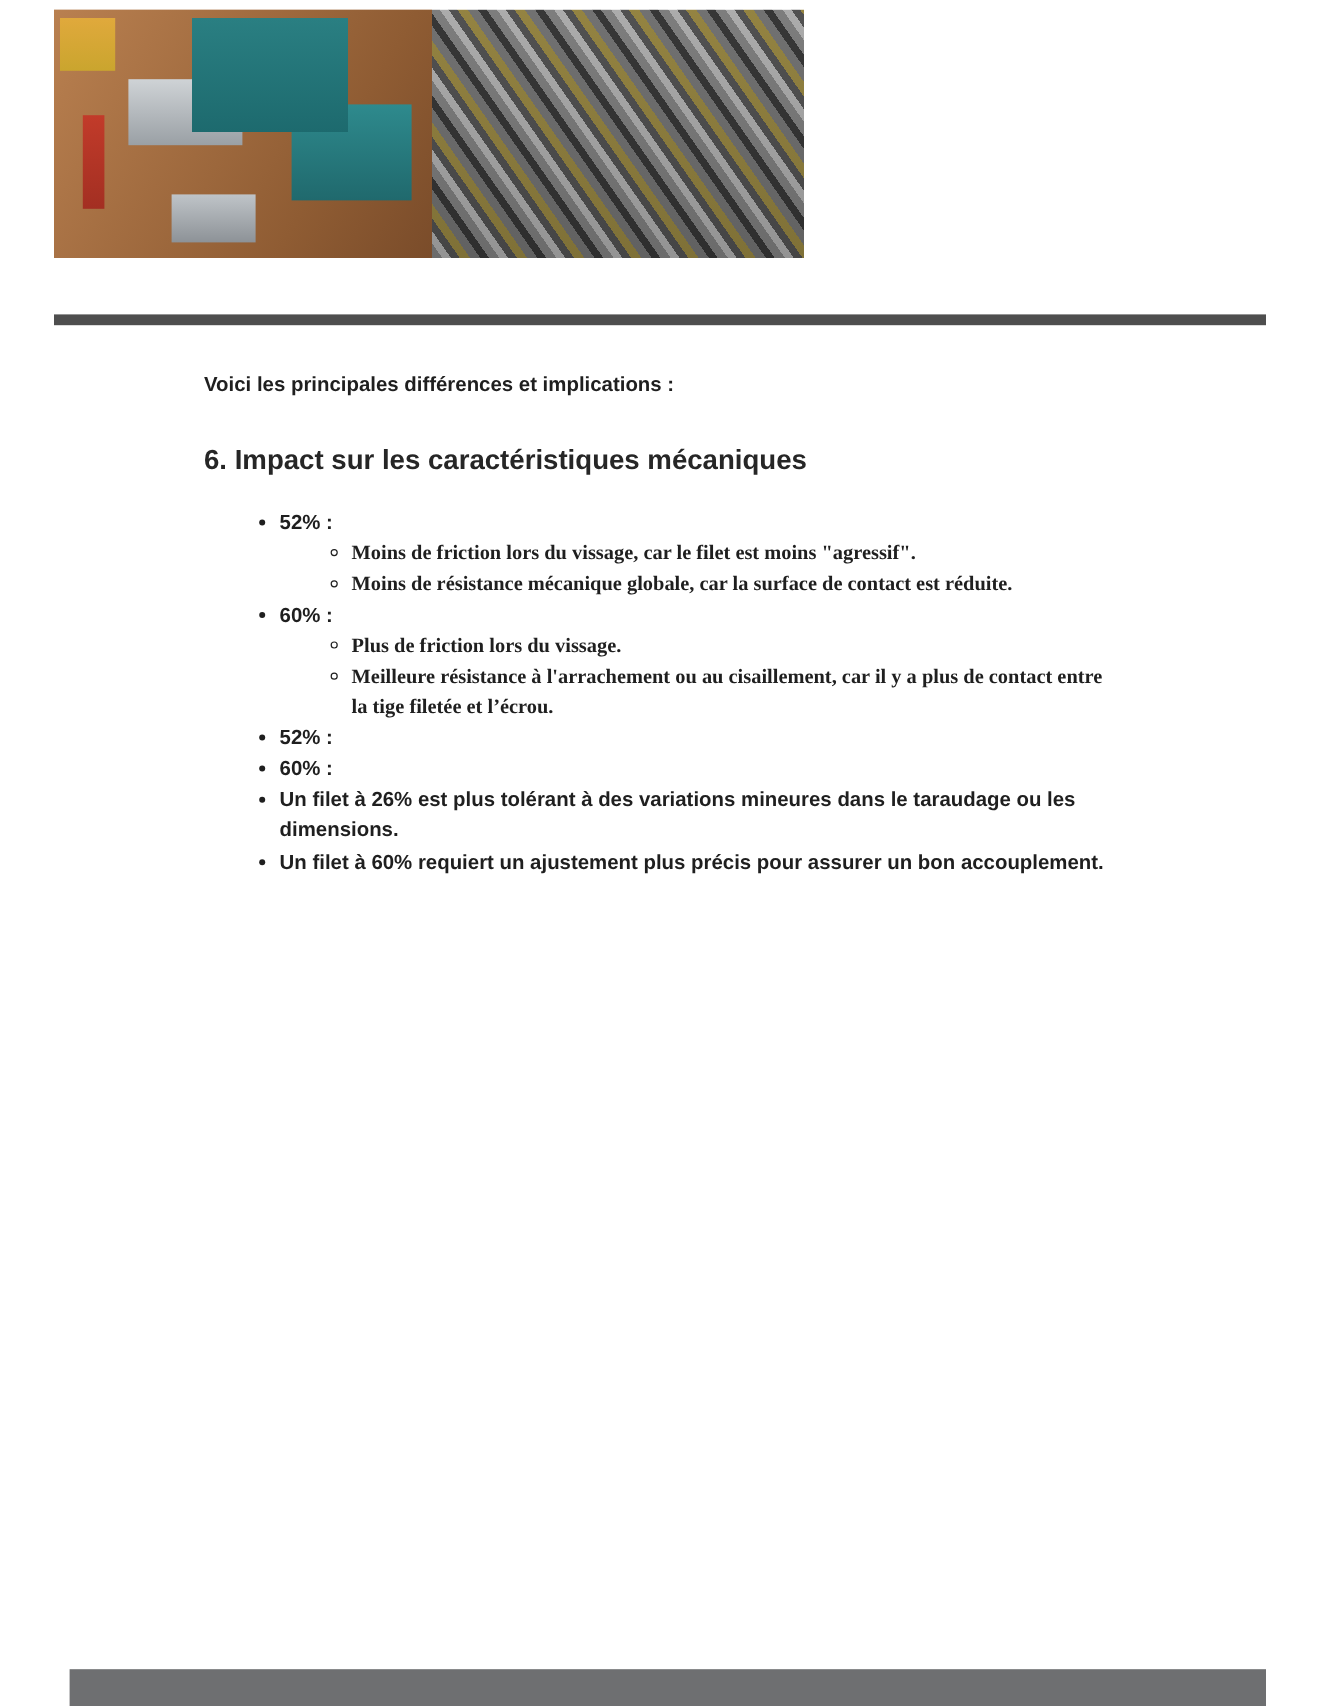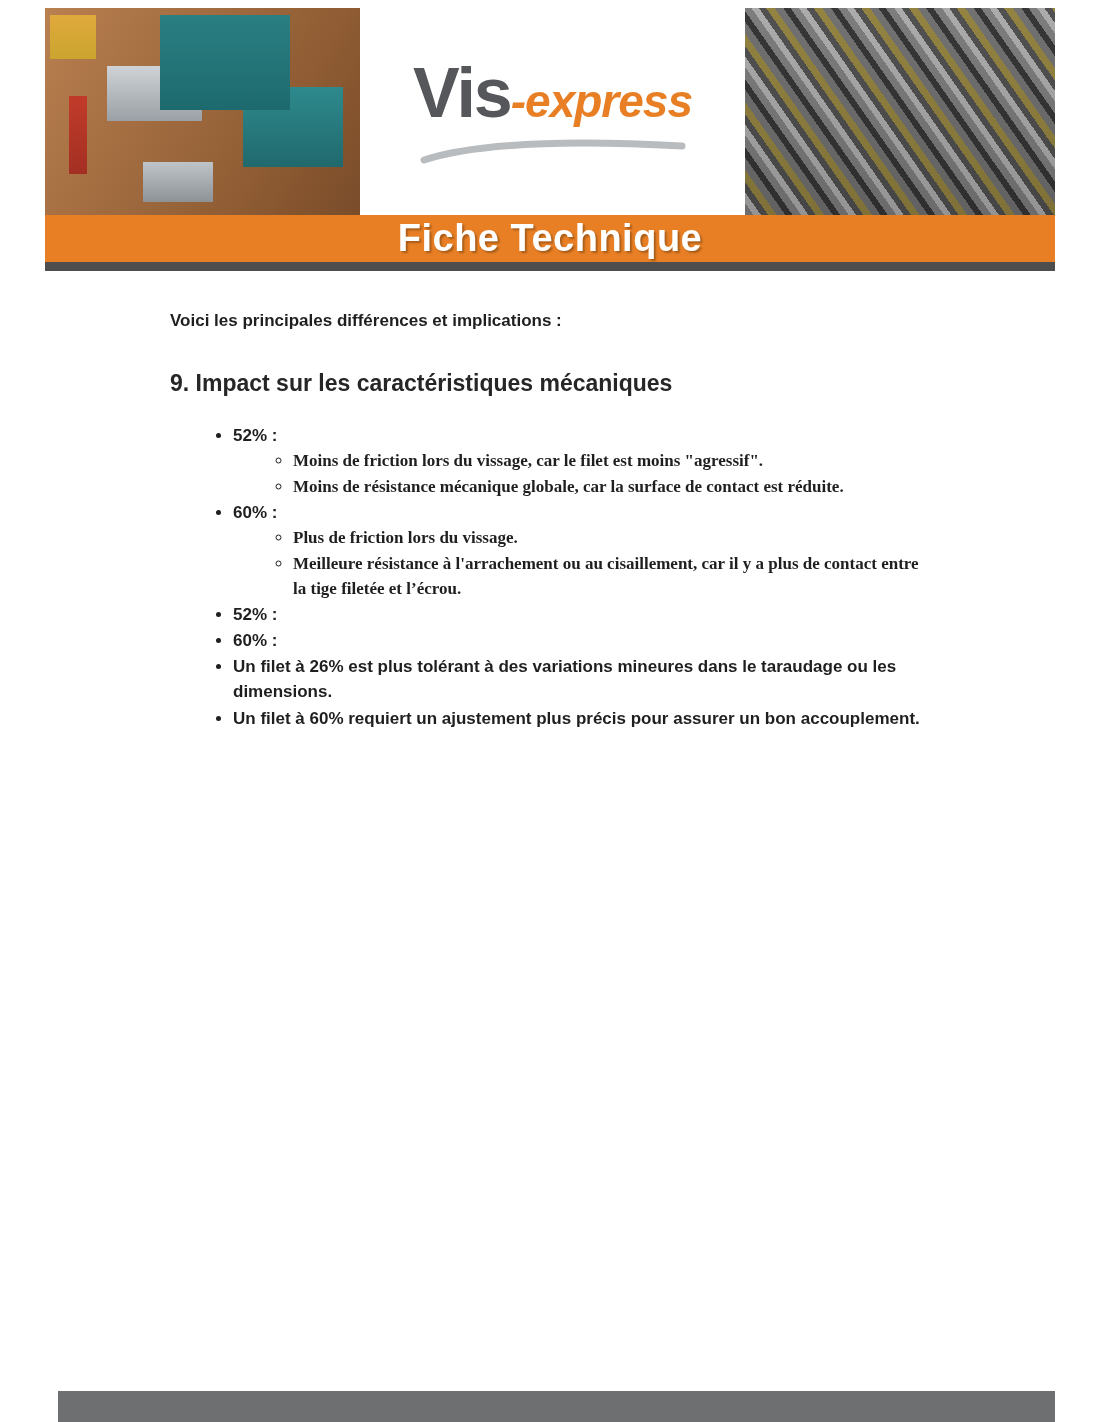--- a/index.html
+++ b/index.html
@@ -93,41 +93,30 @@
     background:#6e6f71;
   }
 </style>
 </head>
 <body>
 
 <div class="page">
 
   <div class="header">
     <div class="photo photo-left"></div>
-    <div class="logo-area">
-      <div class="logo-line">
-        <span class="logo-vis">Vis</span><span class="logo-express">-express</span>
-      </div>
-      <svg class="swoosh" viewBox="0 0 270 34">
-        <path d="M6 28 Q 80 4 264 14" stroke="#b9bcbe" stroke-width="7" fill="none" stroke-linecap="round"></path>
-      </svg>
-    </div>
     <div class="photo photo-right"></div>
   </div>
 
-  <div class="title-bar">
-    <span>Fiche Technique</span>
-  </div>
   <div class="title-bar-shadow"></div>
 
   <div class="content">
 
     <p class="intro">Voici les principales différences et implications :</p>
 
-    <h2>9. Impact sur les caractéristiques mécaniques</h2>
+    <h2>6. Impact sur les caractéristiques mécaniques</h2>
     <ul class="l1">
       <li>
         <span>52% :</span>
         <ul class="l2">
           <li>Moins de friction lors du vissage, car le filet est moins "agressif".</li>
           <li>Moins de résistance mécanique globale, car la surface de contact est réduite.</li>
         </ul>
       </li>
       <li>
         <span>60% :</span>

